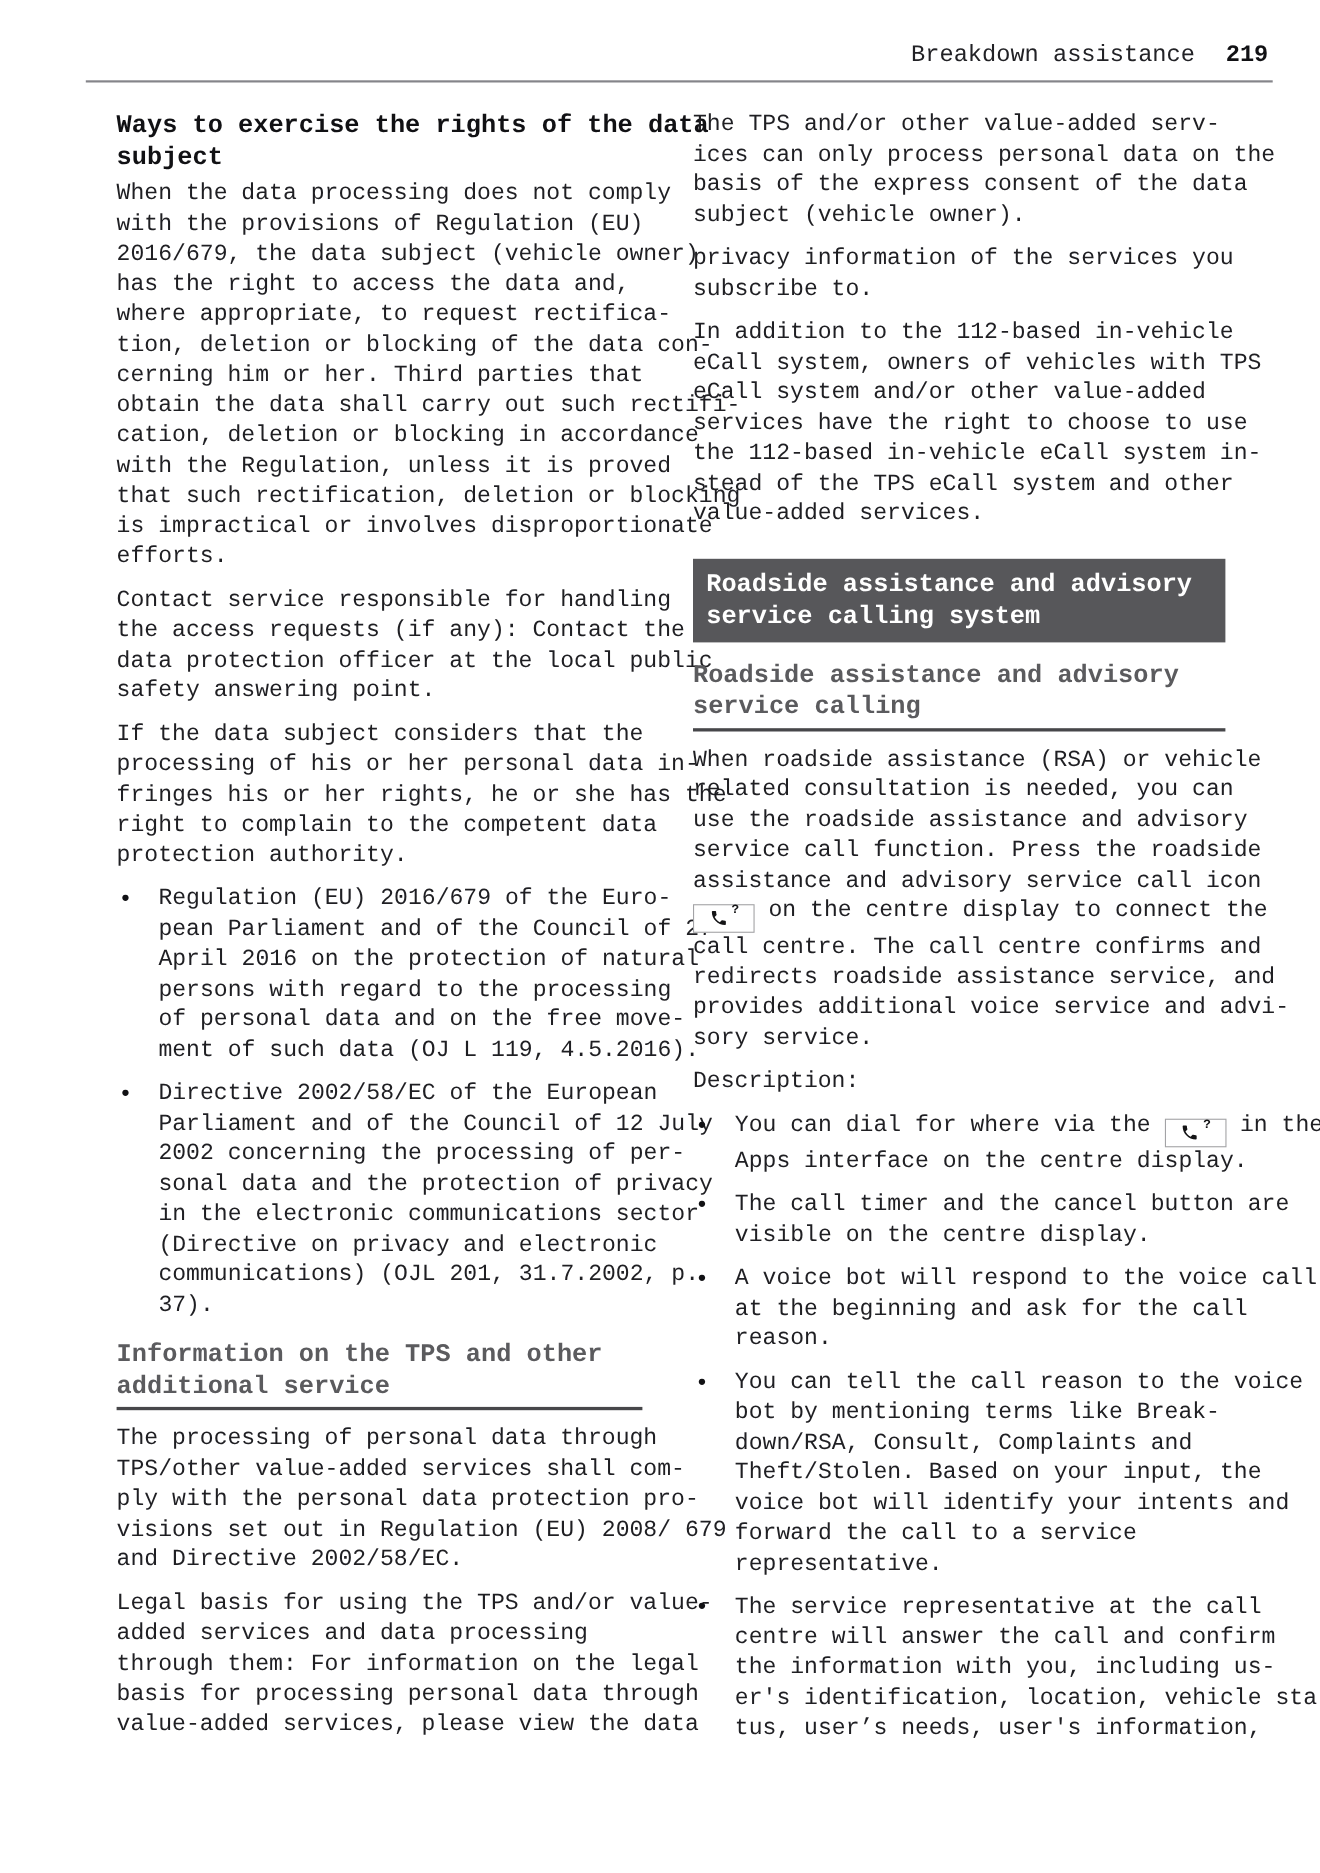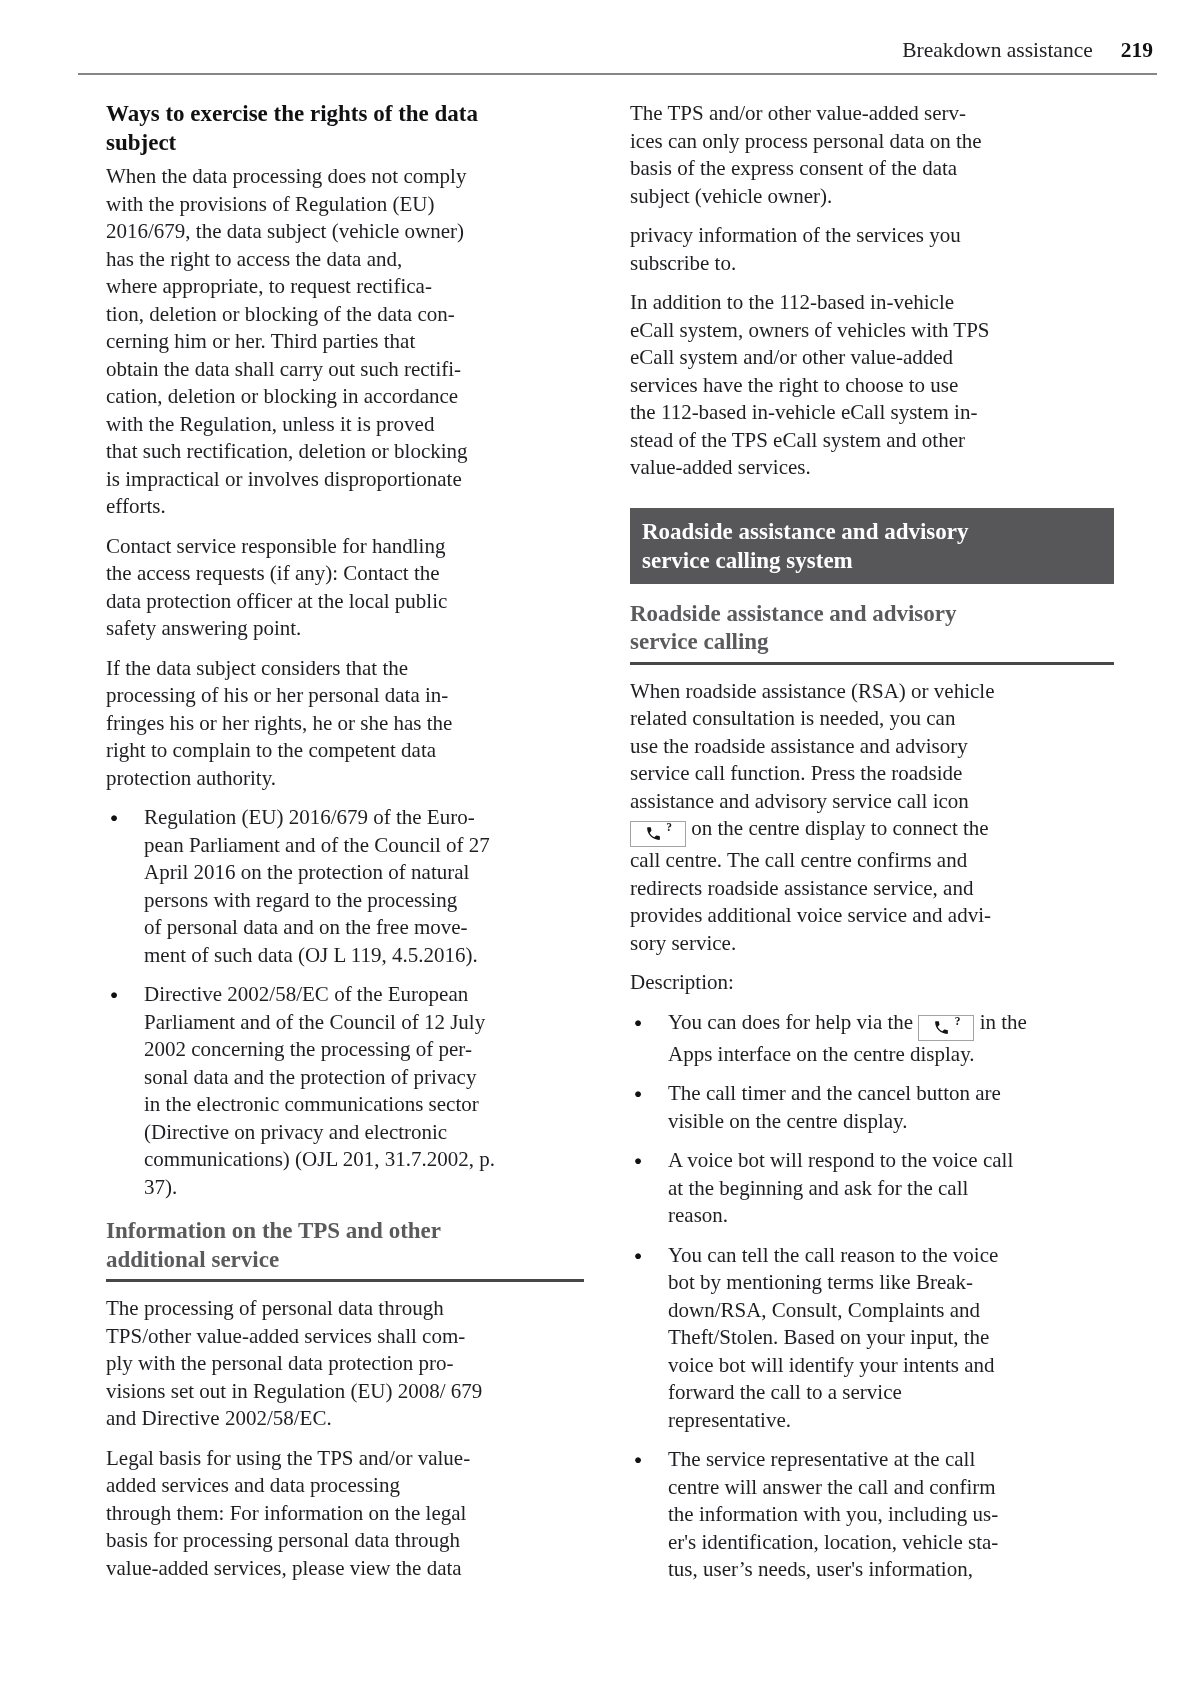--- a/index.html
+++ b/index.html
@@ -1,17 +1,17 @@
 <!DOCTYPE html>
 <html><head>
 <meta charset="utf-8">
 <style>
   html,body{margin:0;padding:0;background:#ffffff;}
   .page{position:relative;width:1200px;height:1703px;background:#ffffff;overflow:hidden;
-        font-family:Liberation Serif, serif;color:#1f1f23;}
+        font-family:Liberation Mono, monospace;color:#1f1f23;}
   .pgheader{position:absolute;left:78px;top:38px;width:1075px;text-align:right;
             font-size:21.5px;color:#222226;white-space:nowrap;}
   .pgheader .sect{margin-right:28px;}
   .pgheader .pgnum{font-weight:bold;color:#111114;}
   .rule{position:absolute;left:78px;top:73px;width:1079px;height:2px;background:#85858a;}
   .col{position:absolute;top:100px;font-size:21px;line-height:27.5px;}
   .colL{left:106px;width:478px;}
   .colR{left:630px;width:484px;}
   h2{font-size:23px;line-height:28.5px;margin:0 0 6px 0;color:#111114;white-space:pre;font-weight:bold;}
   .grayhead{font-size:23px;line-height:28.5px;color:#5b5b5e;font-weight:bold;white-space:pre;
@@ -129,21 +129,21 @@
           </svg><span class="q">?</span></span><span> on the centre display to connect the
 call centre. The call centre confirms and
 redirects roadside assistance service, and
 provides additional voice service and advi-
 sory service.</span></p>
 
     <p class="body">Description:</p>
 
     <div class="bullet">
       <span class="dot">●</span>
-      <div class="btext"><span>You can does for help via the </span><span class="iconbox"><svg viewBox="0 0 24 24" width="17" height="17">
+      <div class="btext"><span>You can dial for where via the </span><span class="iconbox"><svg viewBox="0 0 24 24" width="17" height="17">
               <path d="M6.62 10.79c1.44 2.83 3.76 5.14 6.59 6.59l2.2-2.2c.27-.27.67-.36 1.02-.24 1.12.37 2.33.57 3.57.57.55 0 1 .45 1 1V20c0 .55-.45 1-1 1-9.39 0-17-7.61-17-17 0-.55.45-1 1-1h3.5c.55 0 1 .45 1 1 0 1.25.2 2.45.57 3.57.11.35.03.74-.25 1.02l-2.2 2.2z" fill="#141416"></path>
             </svg><span class="q">?</span></span><span> in the
 Apps interface on the centre display.</span></div>
     </div>
 
     <div class="bullet">
       <span class="dot">●</span>
       <div class="btext">The call timer and the cancel button are
 visible on the centre display.</div>
     </div>

